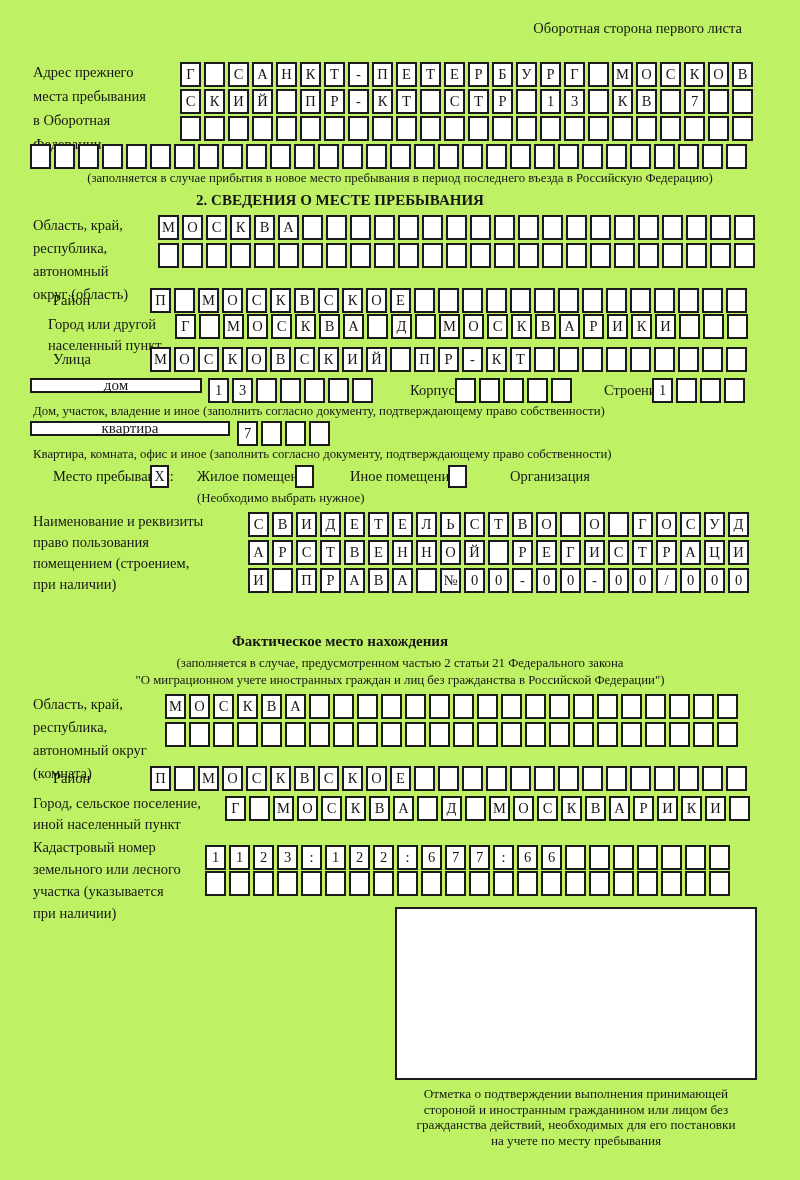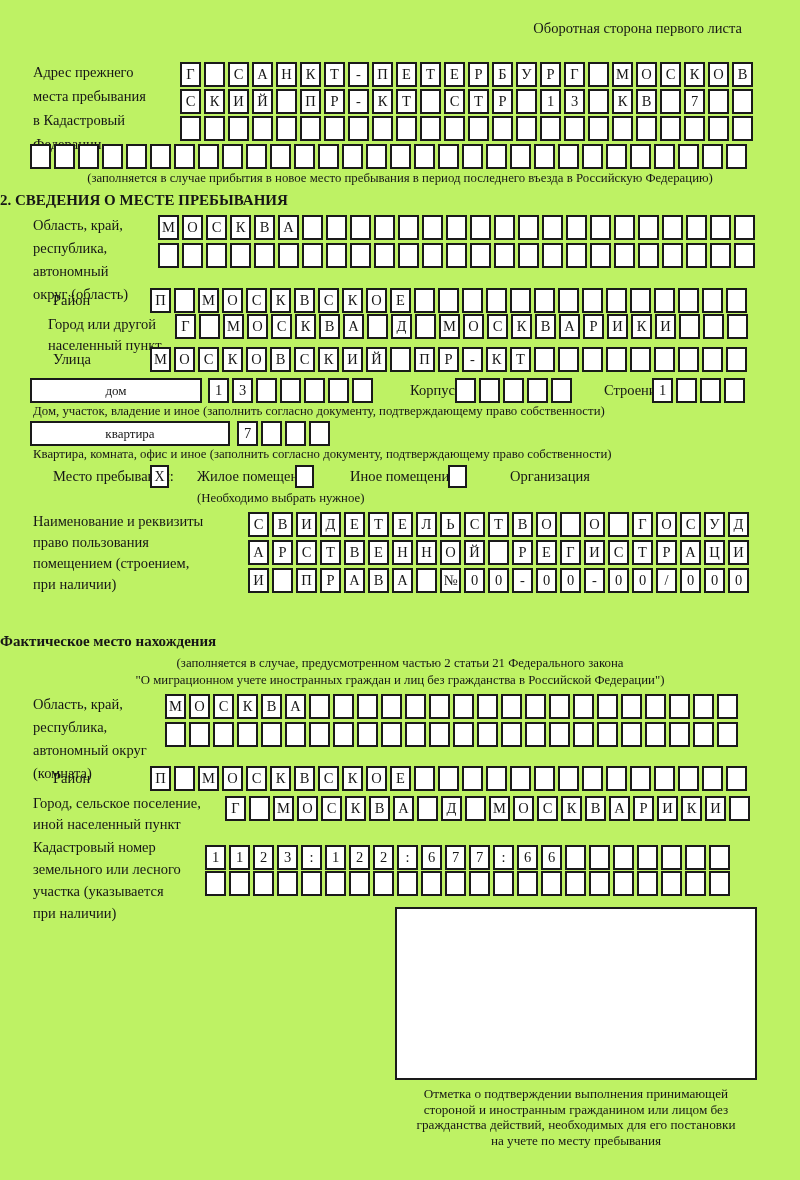--- a/index.html
+++ b/index.html
@@ -9,40 +9,40 @@
   .lines{position:absolute;font-size:14.5px;}
   .lines .ln{line-height:24px;}
   .lines.lh23 .ln{line-height:23px;}
   .lines.lh22 .ln{line-height:22px;}
   .lines.lh21 .ln{line-height:21px;}
   .cellrow{position:absolute;display:flex;gap:3px;}
   .cell{box-sizing:border-box;flex:0 0 21px;width:21px;height:25px;border:2px solid #1a1a1a;
         display:flex;align-items:center;justify-content:center;font-size:14.5px;line-height:1;background:#fff;}
   .note{position:absolute;font-size:12.8px;white-space:nowrap;}
   .center{left:0;width:800px;text-align:center;white-space:normal;}
-  .sect-title{position:absolute;left:0;width:680px;text-align:left;font-weight:bold;font-size:15px;}
-  .widebox{position:absolute;box-sizing:border-box;height:25px;border:2px solid #1a1a1a;
-           display:flex;align-items:center;justify-content:center;font-size:13px;background:#fff;}
+  .sect-title{position:absolute;left:0;width:680px;text-align:center;font-weight:bold;font-size:15px;}
+  .widebox{position:absolute;box-sizing:border-box;height:15px;border:2px solid #1a1a1a;
+           display:flex;align-items:center;justify-content:center;font-size:15px;background:#fff;}
   .inl{position:absolute;font-size:14.5px;line-height:25px;white-space:nowrap;margin-left:20px;}
   .checkbox{position:absolute;box-sizing:border-box;width:19px;height:23px;border:2px solid #1a1a1a;
             display:flex;align-items:center;justify-content:center;font-size:14px;background:#fff;}
   .stamp{position:absolute;box-sizing:border-box;border:2.5px solid #1a1a1a;background:#fff;}
   .stampcap{position:absolute;font-size:13.2px;text-align:center;line-height:15.5px;}
 </style>
 </head>
 <body>
 
 <div class="page">
 
   <div class="hdr">Оборотная сторона первого листа</div>
 
   <div class="lines" style="left:33px;top:60px;">
       <div class="ln">Адрес прежнего</div>
       <div class="ln">места пребывания</div>
-      <div class="ln">в Кадастровый</div>
+      <div class="ln">в Оборотная</div>
       <div class="ln">Федерации</div>
     </div>
   <div class="cellrow" style="left:180px;top:62px;">
       <span class="cell">Г</span>
       <span class="cell"></span>
       <span class="cell">С</span>
       <span class="cell">А</span>
       <span class="cell">Н</span>
       <span class="cell">К</span>
       <span class="cell">Т</span>

